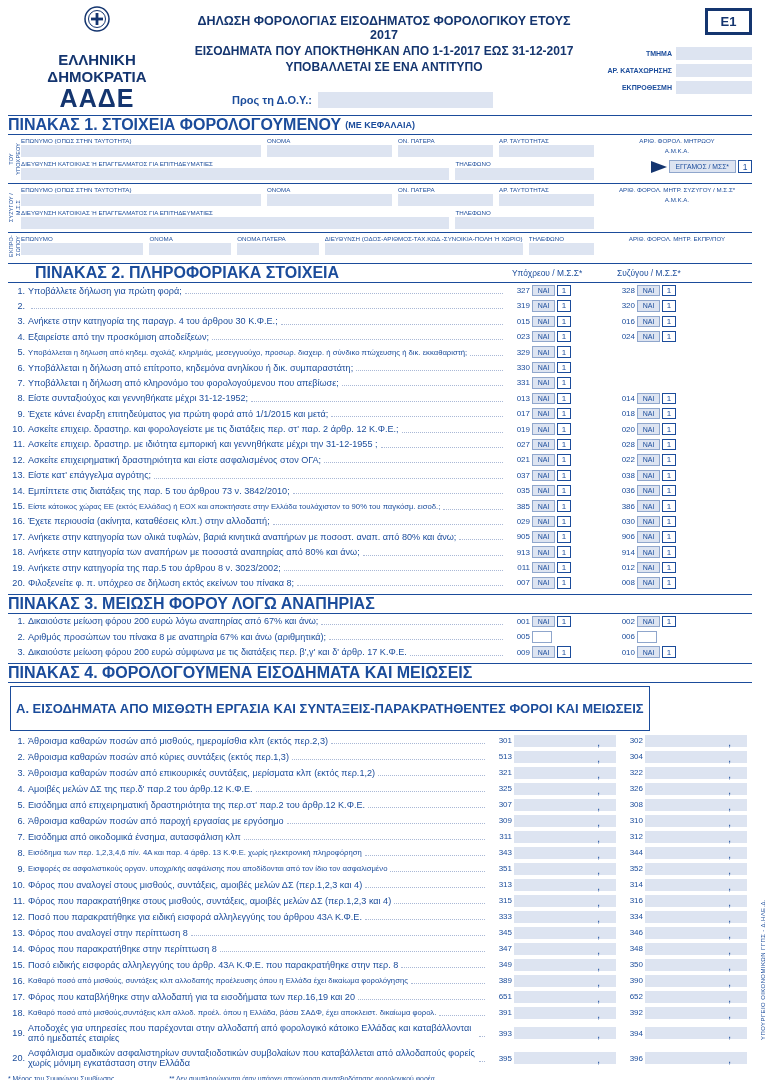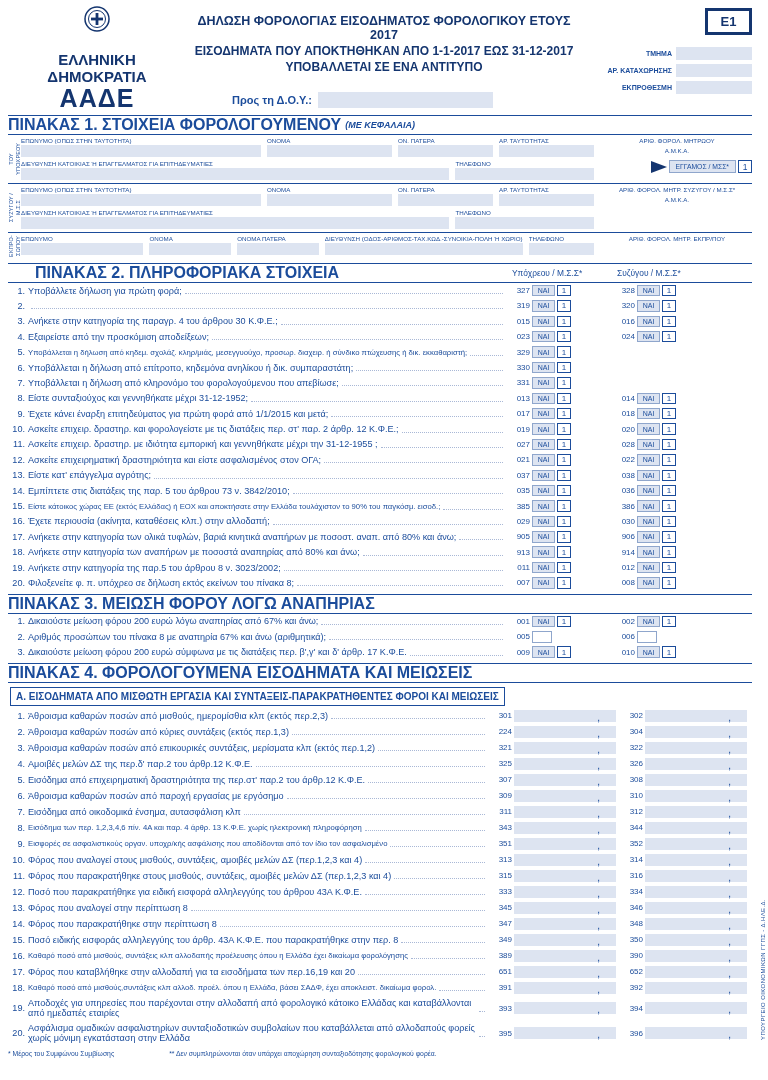--- a/index.html
+++ b/index.html
@@ -24,21 +24,21 @@
 .doy-box{width:175px;height:16px;background:var(--fill);}
 .hdr-right{width:170px;flex-shrink:0;display:flex;flex-direction:column;align-items:flex-end;padding-top:2px;}
 .e1{width:47px;height:27px;border:3px solid var(--navy);display:flex;align-items:center;justify-content:center;font-size:13px;font-weight:bold;color:var(--navy);margin-bottom:8px;}
 .hr-field{display:flex;align-items:center;gap:4px;margin-top:4px;}
 .hr-label{font-size:7px;font-weight:bold;}
 .hr-box{width:76px;height:13px;background:var(--fill);}
 
 
 .bar{border-top:1.5px solid var(--blue);border-bottom:1.5px solid var(--blue);display:flex;align-items:center;min-height:14px;margin-top:3px;}
 .bar-title{font-size:16px;font-weight:bold;white-space:nowrap;}
-.bar-note{font-size:9px;font-style:italic;font-weight:bold;margin-left:4px;}
+.bar-note{font-size:9px;font-weight:bold;margin-left:4px;}
 .spacer{flex:1;}
 .colhead{width:105px;font-size:8.4px;flex-shrink:0;padding-left:6px;}
 
 
 .p1block{display:flex;border-bottom:1px solid var(--blue);padding:2px 0 3px 0;}
 .p1block.last{border-bottom:none;}
 .sidelab{width:13px;flex-shrink:0;display:flex;align-items:center;justify-content:center;}
 .sidelab span{writing-mode:vertical-rl;transform:rotate(180deg);font-size:5.4px;letter-spacing:.2px;white-space:pre-line;text-align:center;line-height:6.5px;}
 .p1main{flex:1;display:flex;flex-direction:column;gap:3px;padding-right:8px;}
 .cellrow{display:flex;gap:6px;}
@@ -72,21 +72,21 @@
 .grp{display:flex;align-items:center;gap:2px;}
 .code{font-size:8px;width:24px;text-align:right;flex-shrink:0;}
 .yesbox{width:23px;height:11.5px;background:var(--fill);border:1px solid var(--bborder);font-size:7px;display:flex;align-items:center;justify-content:center;flex-shrink:0;}
 .ob{width:14px;height:11.5px;border:1px solid var(--blue);background:#fff;font-size:8px;display:flex;align-items:center;justify-content:center;flex-shrink:0;}
 .numbox{width:20px;height:11.5px;border:1px solid var(--bborder);background:#fff;flex-shrink:0;}
 .amt{position:relative;width:102px;height:12px;background:var(--fill);flex-shrink:0;}
 .amt .comma{position:absolute;right:16px;bottom:-1px;font-size:10px;color:var(--blue);}
 
 
 .seca{margin:3px 0 2px 2px;}
-.seca span{display:inline-block;border:1px solid var(--blue);font-size:10px;font-weight:bold;padding:3px 5px;}
+.seca span{display:inline-block;border:1px solid var(--blue);font-size:13px;font-weight:bold;padding:14px 5px;}
 
 
 .foot{display:flex;gap:55px;margin-top:4px;font-size:6.8px;}
 .sidev{position:absolute;right:2px;bottom:40px;writing-mode:vertical-rl;transform:rotate(180deg);font-size:6px;letter-spacing:.4px;color:var(--blue);}
 </style>
 </head>
 <body>
 
 <div class="page">
 
@@ -718,21 +718,21 @@
               </span>
             </span>
           </span>
         </div>
         <div class="row">
           <span class="num">2.</span>
           <span class="txt">Άθροισμα καθαρών ποσών από κύριες συντάξεις (εκτός περ.1,3)</span>
           <span class="lead"></span>
           <span class="slot">
             <span class="grp">
-  <span class="code">224</span>
+  <span class="code">513</span>
   <span class="amt">
   <span class="comma">,</span>
               </span>
             </span>
           </span>
           <span class="slot">
             <span class="grp">
   <span class="code">304</span>
   <span class="amt">
   <span class="comma">,</span>

